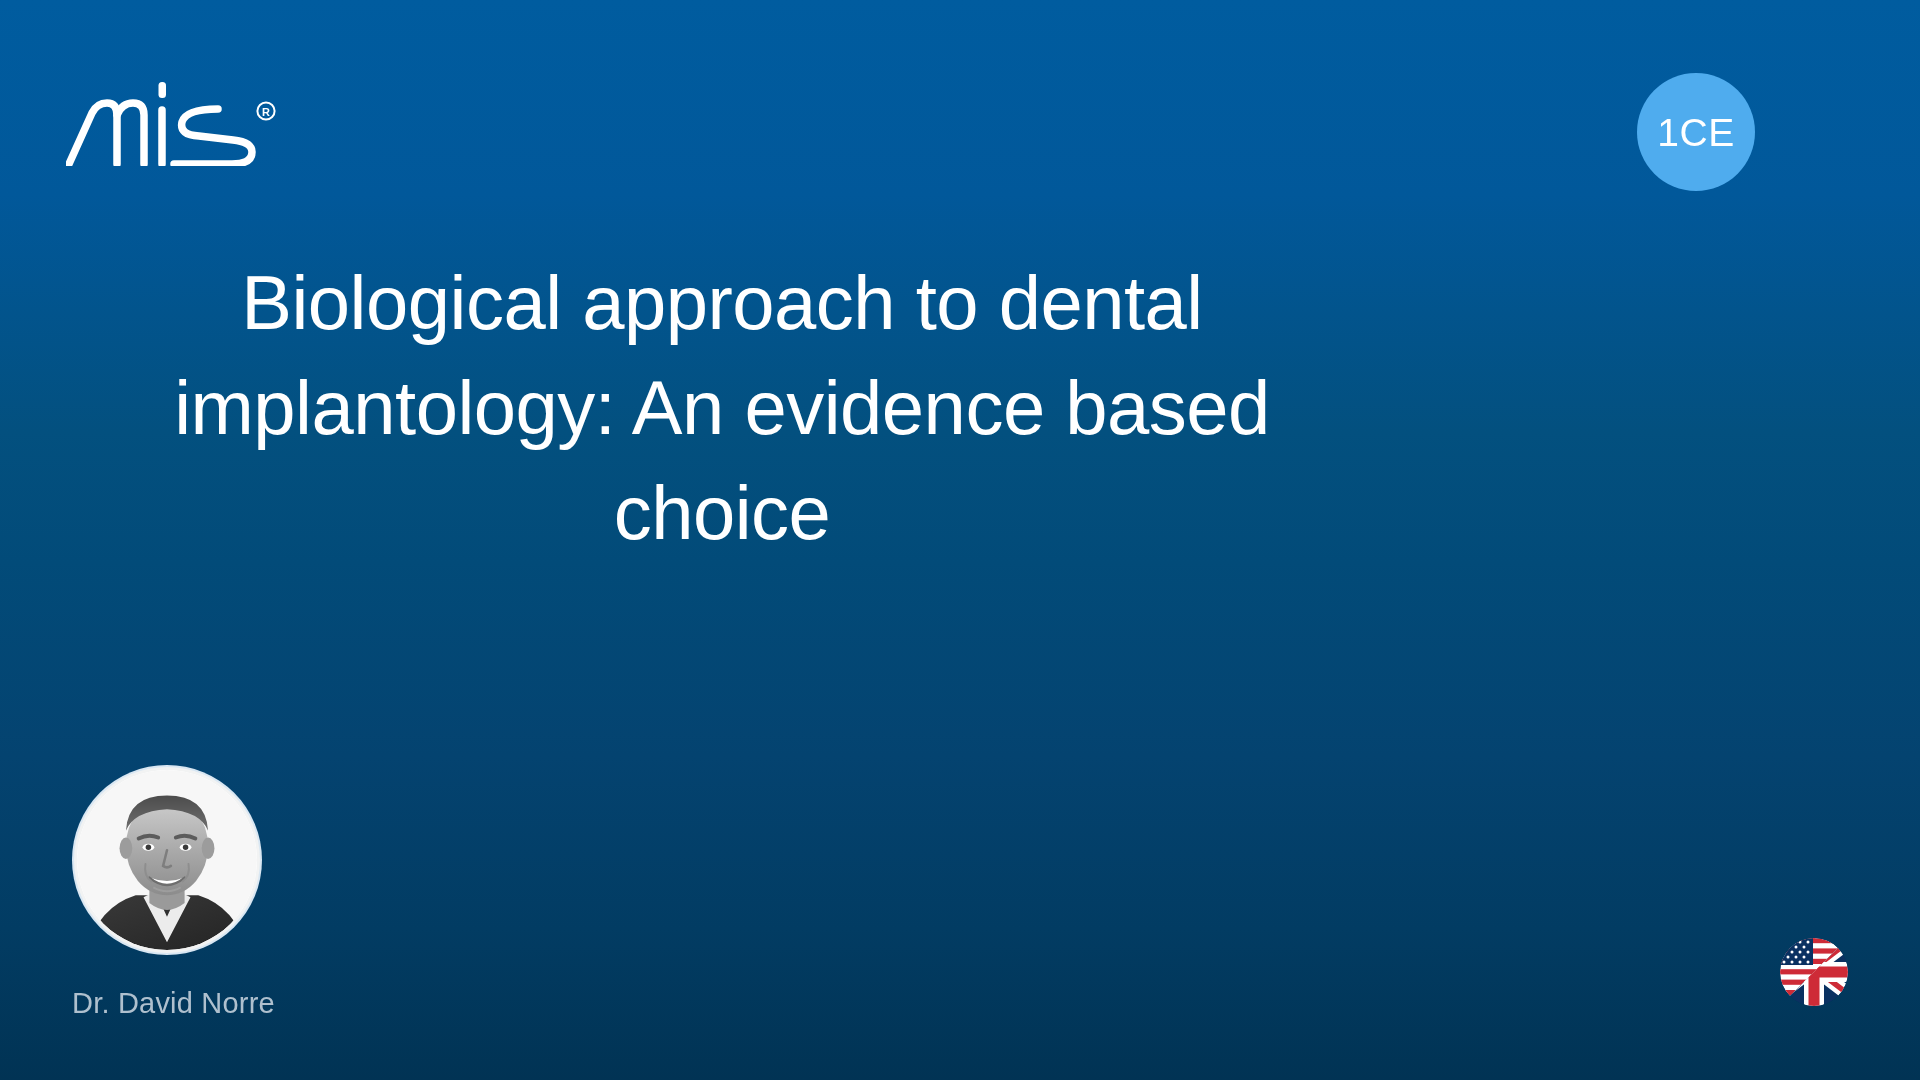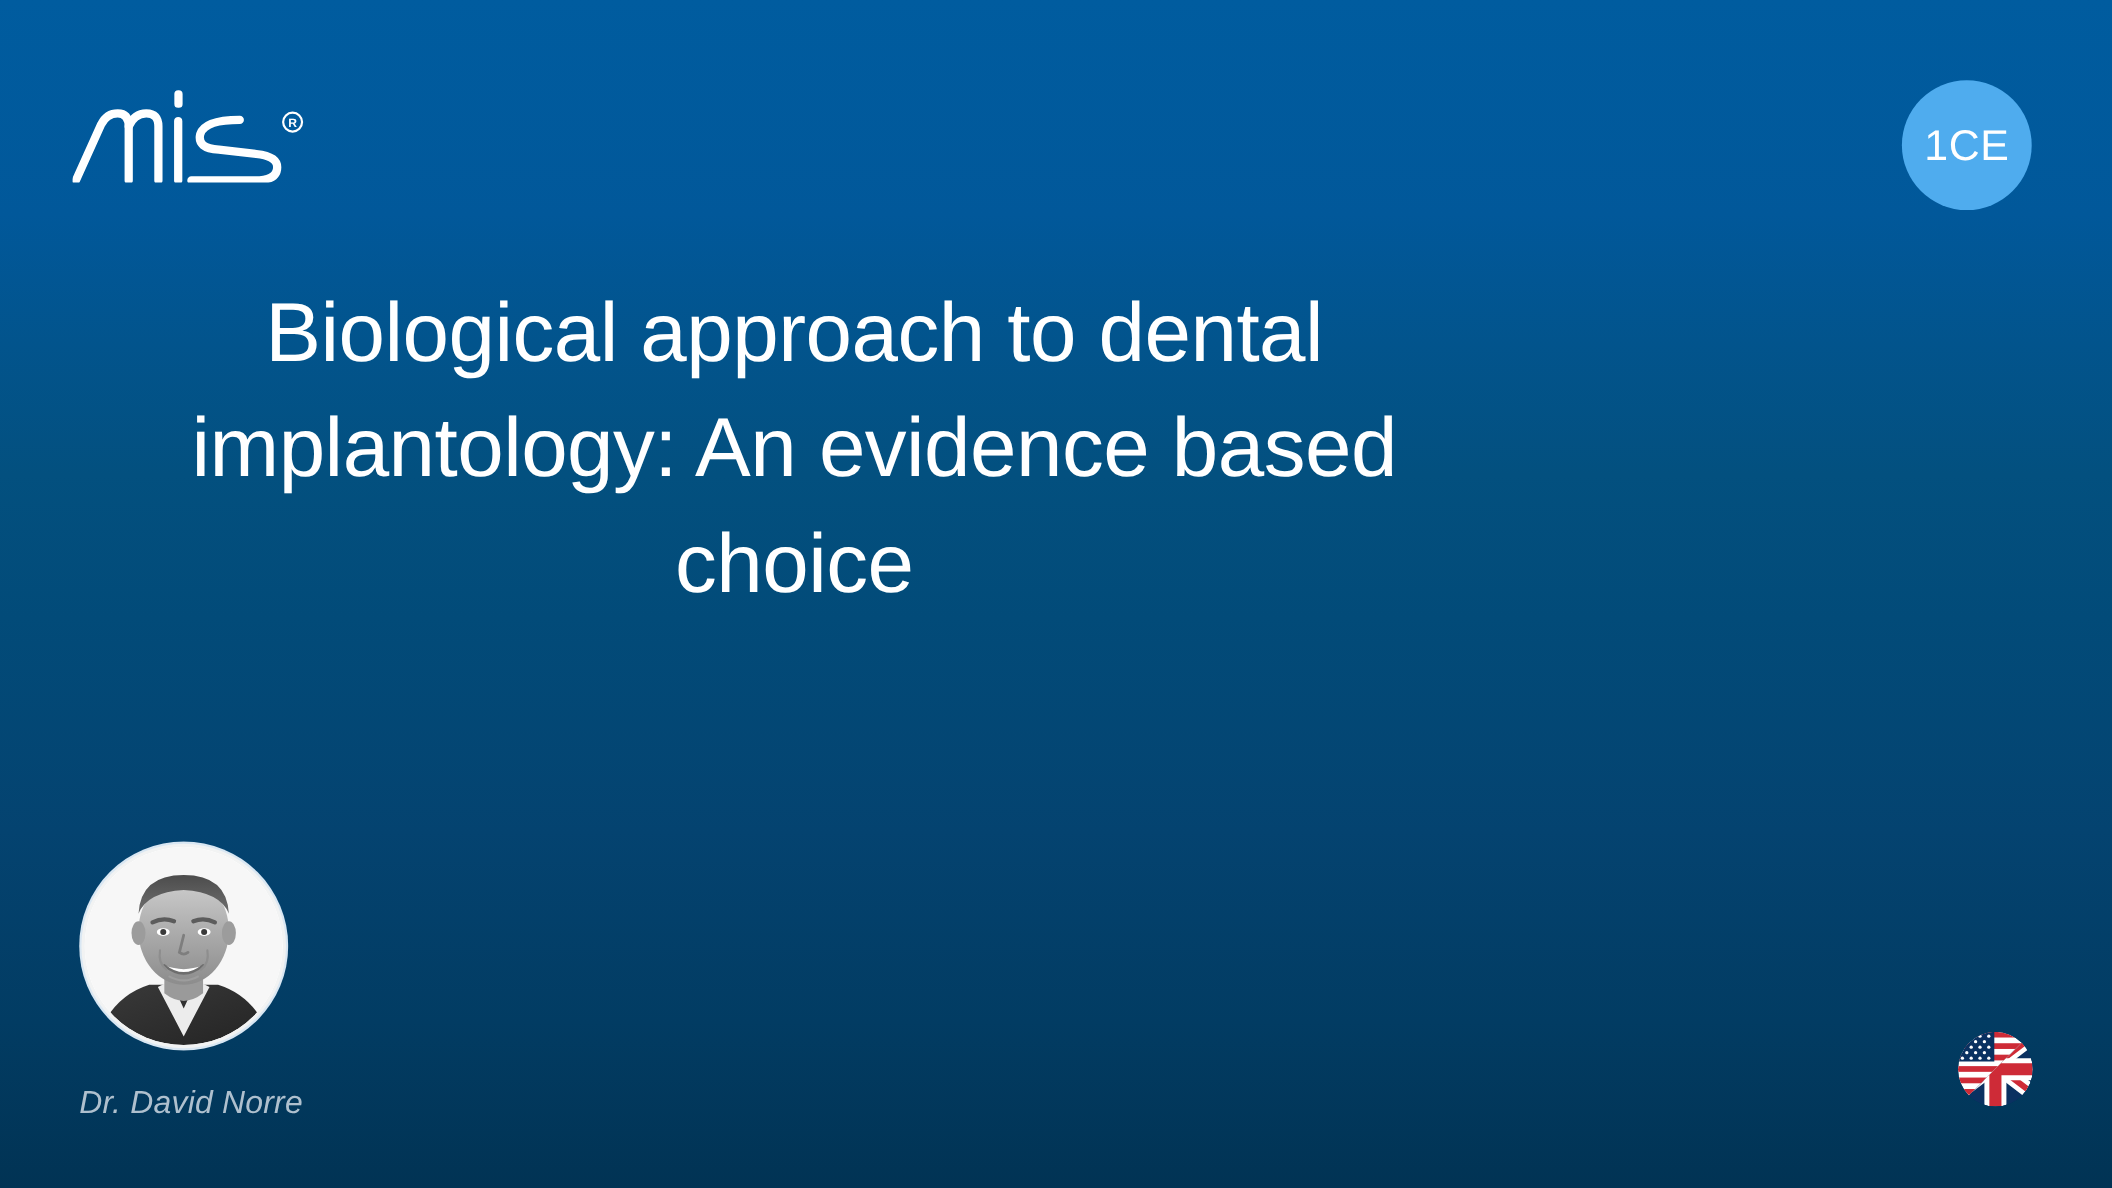--- a/index.html
+++ b/index.html
@@ -38,21 +38,21 @@
     left: 66px;
     top: 80px;
     width: 240px;
     height: 86px;
   }
   .brand-logo svg { display: block; width: 100%; height: 100%; }
 
   
   .ce-badge {
     position: absolute;
-    left: 1729px;
+    left: 1637px;
     top: 73px;
     width: 118px;
     height: 118px;
     border-radius: 50%;
     display: flex;
     align-items: center;
     justify-content: center;
   }
   .ce-badge-label {
     color: #ffffff;
@@ -79,21 +79,20 @@
     letter-spacing: -0.5px;
     max-width: 1300px;
   }
 
   
   .presenter {
     position: absolute;
     left: 72px;
     top: 765px;
     width: 420px;
-    font-style: italic;
   }
   .avatar {
     position: relative;
     width: 190px;
     height: 190px;
     border-radius: 50%;
     border: 2px solid rgba(210, 228, 242, 0.80);
     overflow: hidden;
     background: #f2f3f3;
   }

